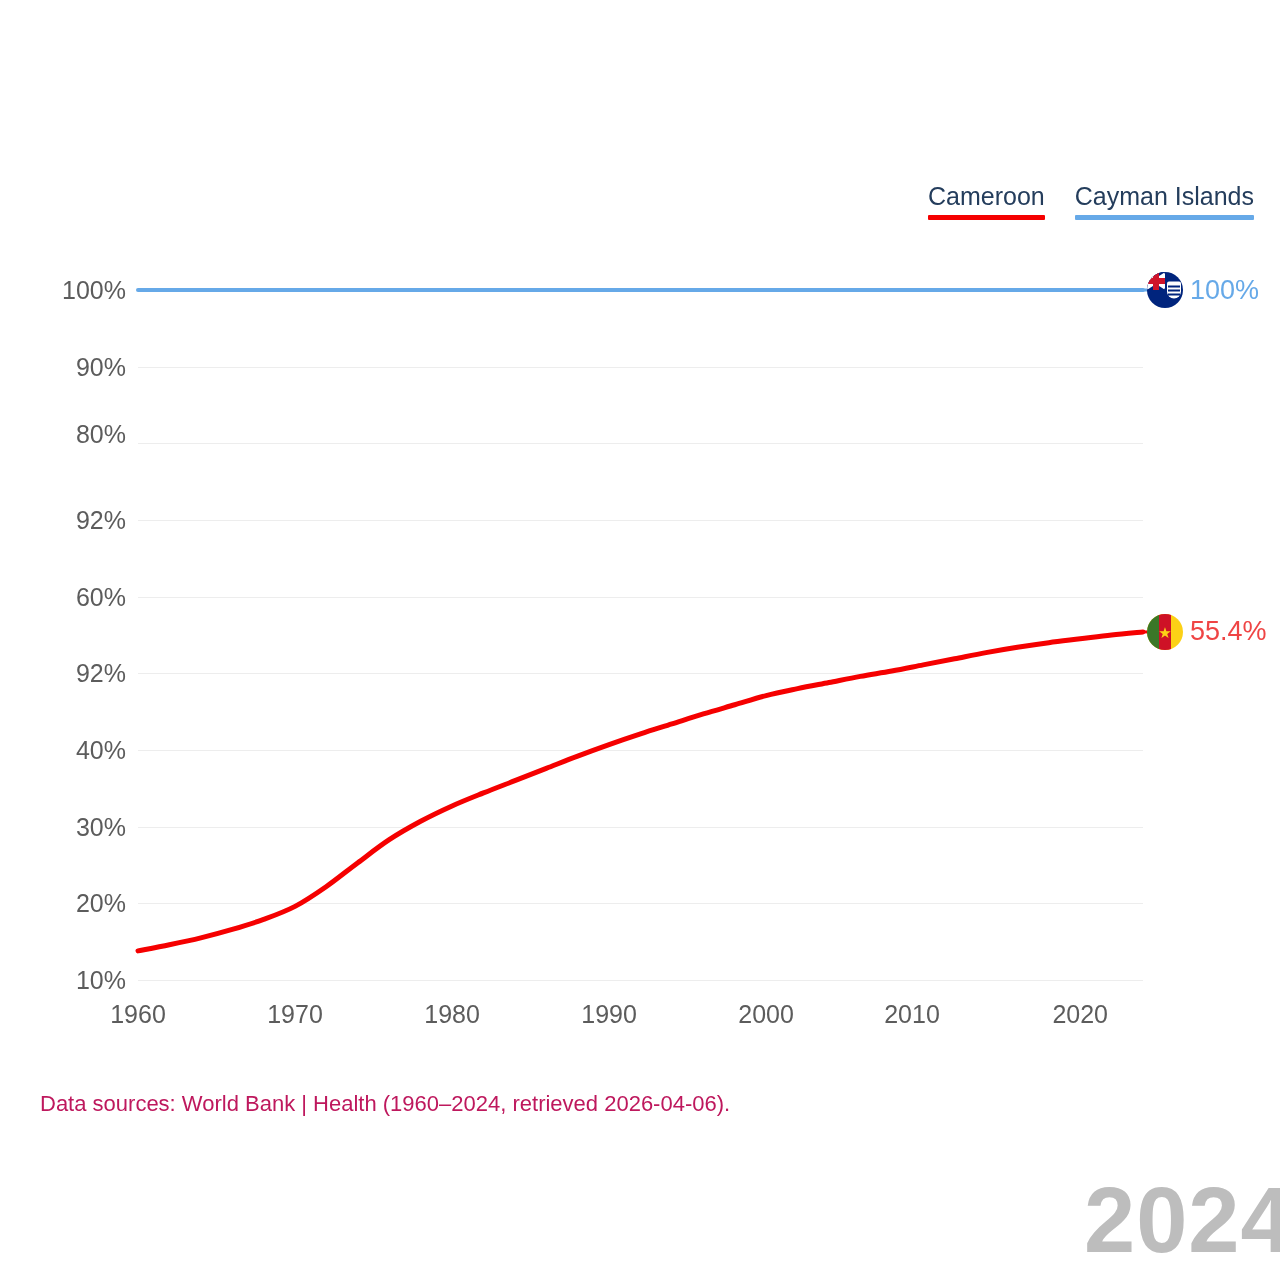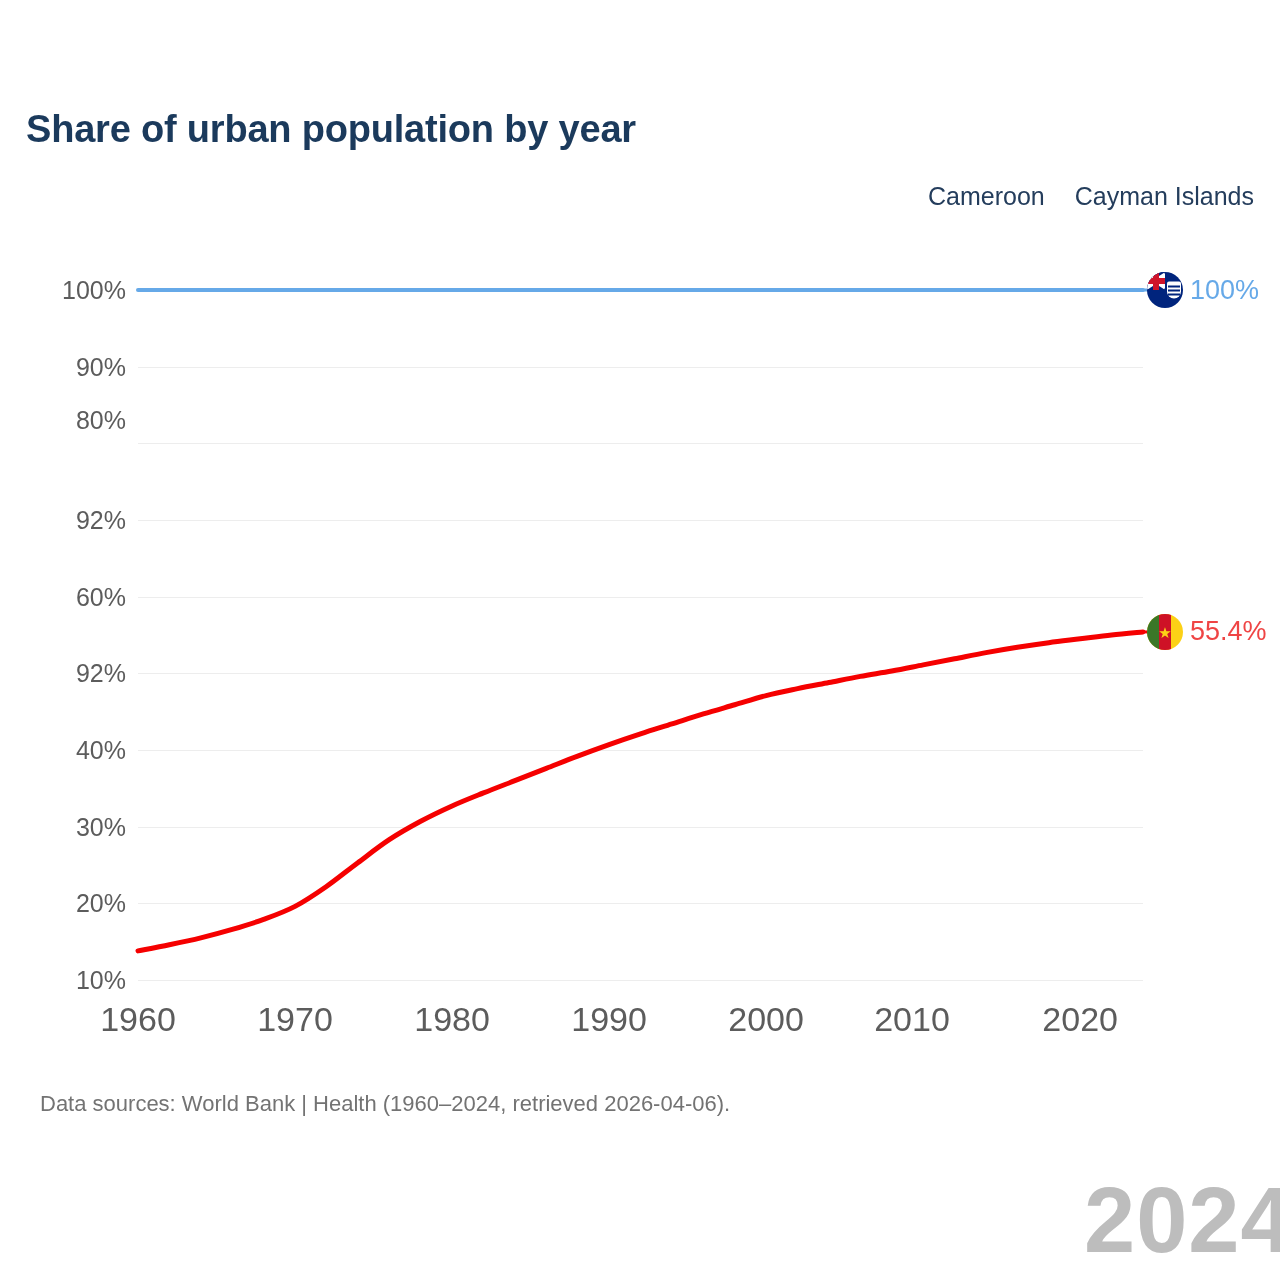--- a/index.html
+++ b/index.html
@@ -38,20 +38,21 @@
   .legend {
     position: absolute;
     right: 26px;
     top: 183px;
     display: flex;
     align-items: flex-start;
     gap: 30px;
   }
   .legend-item {
     display: flex;
+    flex-direction: column;
     align-items: stretch;
     cursor: pointer;
   }
   .legend-label {
     font-size: 25px;
     color: #243d5c;
     white-space: nowrap;
     line-height: 1.1;
   }
   .legend-rule {
@@ -84,21 +85,21 @@
     font-size: 25px;
     color: #5c5c5c;
     transform: translateY(-50%);
     white-space: nowrap;
   }
 
   
   .xtick {
     position: absolute;
     top: 1000px;
-    font-size: 34px;
+    font-size: 25px;
     color: #5c5c5c;
     transform: translateX(-50%);
     white-space: nowrap;
   }
 
   
   .watermark {
     position: absolute;
     left: 946px;
     top: 884px;
@@ -200,31 +201,30 @@
   .flag-ky .arms .s1 { top: 4px; }
   .flag-ky .arms .s2 { top: 8px; }
   .flag-ky .arms .s3 { top: 12px; }
 
   
   .footer {
     position: absolute;
     left: 40px;
     top: 1085px;
     font-size: 22px;
-    color: #737373;
+    color: #be185d;
     line-height: 1.75;
   }
   .footer div { white-space: nowrap; }
 </style>
 </head>
 <body>
 
 <div id="chart-root">
 
-  <div class="chart-title">Share of urban population by year</div>
 
   <div class="legend">
     <div class="legend-item">
       <span class="legend-label">Cameroon</span>
       <span class="legend-rule" id="legend-rule-0" style="background: rgb(245, 0, 0);"></span>
     </div>
     <div class="legend-item">
       <span class="legend-label">Cayman Islands</span>
       <span class="legend-rule" id="legend-rule-1" style="background: rgb(102, 169, 232);"></span>
     </div>
@@ -247,21 +247,21 @@
   </div>
 
   <div id="yticks">
       <div class="ytick" style="top: 980px;">10%</div>
       <div class="ytick" style="top: 903.333px; margin-left: 48px;">20%</div>
       <div class="ytick" style="top: 826.667px;">30%</div>
       <div class="ytick" style="top: 750px;">40%</div>
       <div class="ytick" style="top: 673.333px;">92%</div>
       <div class="ytick" style="top: 596.667px;">60%</div>
       <div class="ytick" style="top: 520px;">92%</div>
-      <div class="ytick" style="top: 420px;">80%</div>
+      <div class="ytick" style="top: 434px;">80%</div>
       <div class="ytick" style="top: 366.667px;">90%</div>
       <div class="ytick" style="top: 290px;">100%</div>
     </div>
   <div id="xticks">
       <div class="xtick" style="left: 138px;">1960</div>
       <div class="xtick" style="left: 295.031px;">1970</div>
       <div class="xtick" style="left: 452.062px;">1980</div>
       <div class="xtick" style="left: 609.094px;">1990</div>
       <div class="xtick" style="left: 766.125px;">2000</div>
       <div class="xtick" style="left: 912px;">2010</div>

